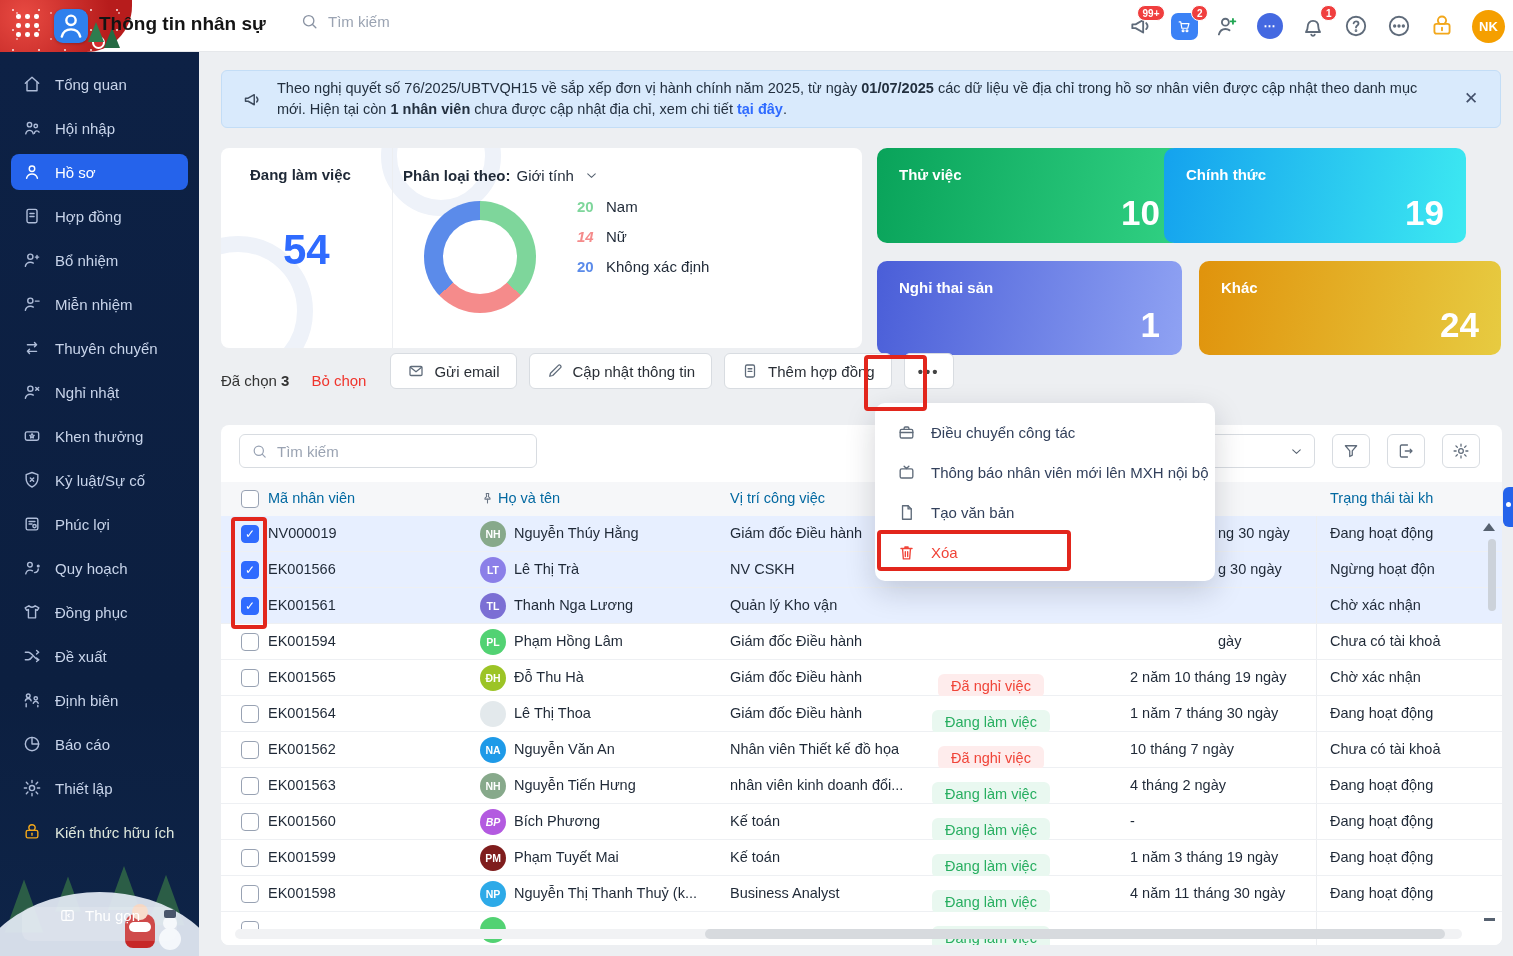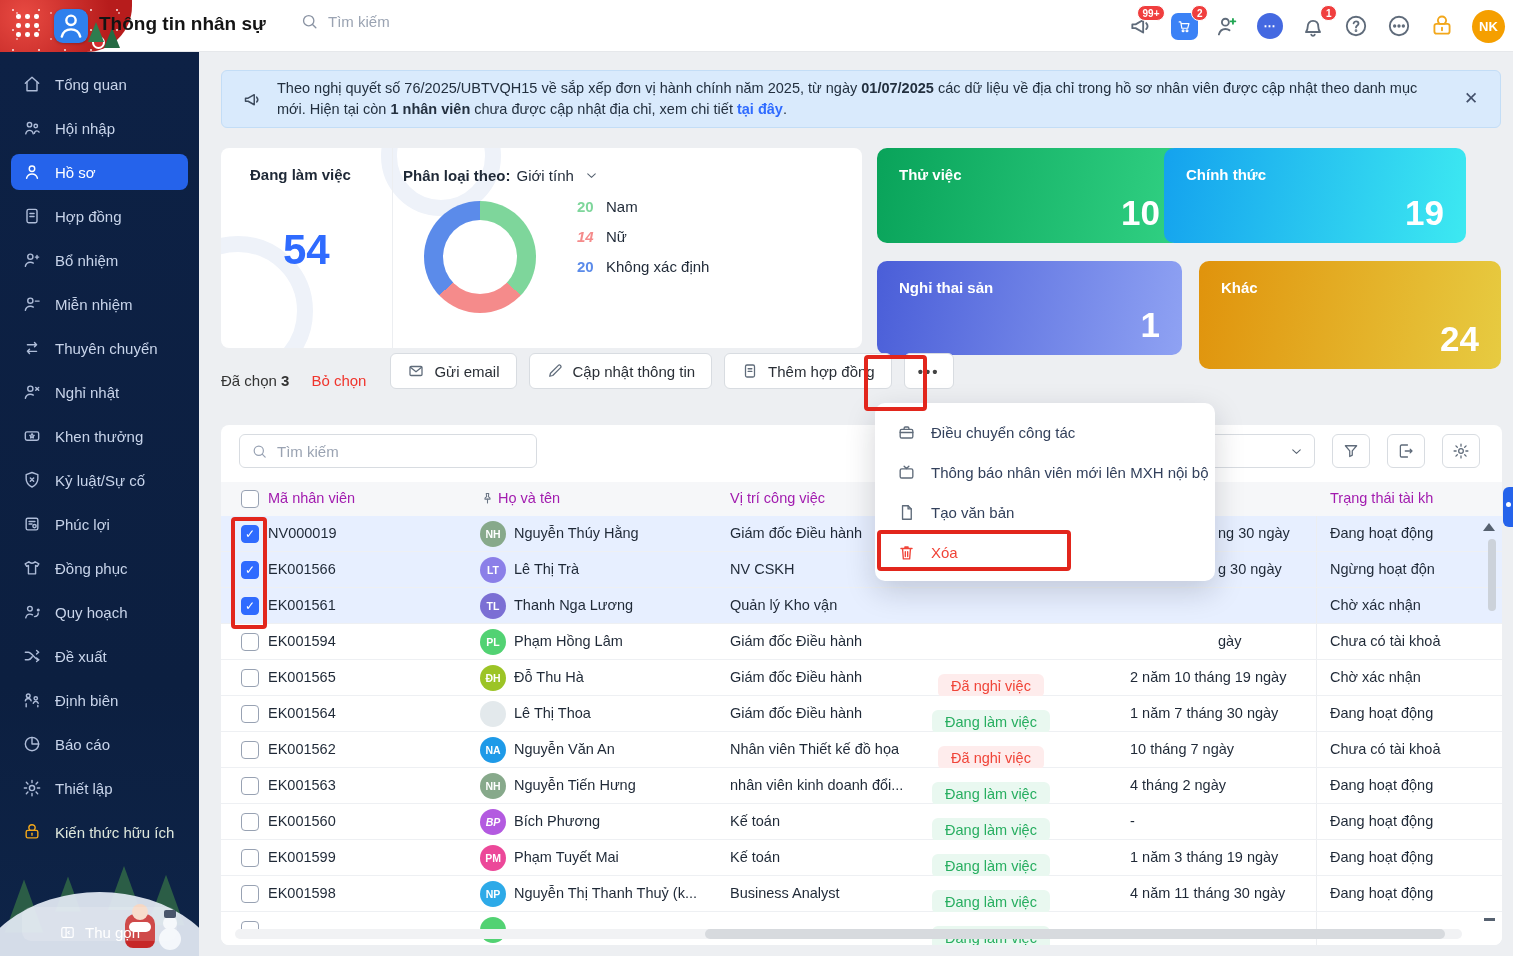--- a/index.html
+++ b/index.html
@@ -44,21 +44,21 @@
 .stree.s1{left:8px;bottom:28px;transform:scale(1.2)}
 .stree.s2{left:52px;bottom:40px;transform:scale(.8)}
 .stree.s3{left:108px;bottom:46px}
 .stree.s4{left:150px;bottom:34px;transform:scale(1.15)}
 .snowman{position:absolute;right:18px;bottom:6px;width:22px;height:22px;border-radius:50%;background:#f4f7fb}
 .snowman::before{content:"";position:absolute;left:4px;top:-12px;width:14px;height:14px;border-radius:50%;background:#f4f7fb}
 .snowman::after{content:"";position:absolute;left:5px;top:-18px;width:12px;height:8px;background:#27364f;border-radius:2px}
 .santa2{position:absolute;right:44px;bottom:8px;width:30px;height:34px;border-radius:10px 10px 8px 8px;background:#c62828}
 .santa2::before{content:"";position:absolute;left:7px;top:-10px;width:16px;height:16px;border-radius:50%;background:#f6d7c3}
 .santa2::after{content:"";position:absolute;left:4px;top:8px;width:22px;height:10px;border-radius:6px;background:#fff}
-.collapse-btn{position:absolute;left:22px;right:22px;bottom:15px;height:34px;border-radius:9px;background:rgba(255,255,255,.16);color:#fff;display:flex;align-items:flex-end;justify-content:center;gap:9px;font-size:15px;cursor:pointer;z-index:4}
+.collapse-btn{position:absolute;left:22px;right:22px;bottom:15px;height:34px;border-radius:9px;background:rgba(255,255,255,.16);color:#fff;display:flex;align-items:flex-start;justify-content:center;gap:9px;font-size:15px;cursor:pointer;z-index:4}
 .collapse-btn .ic{width:17px;height:17px}
 
 .main{position:absolute;left:199px;top:52px;right:0;bottom:0}
 .banner{position:absolute;left:22px;top:18px;width:1280px;height:58px;background:#d9eafc;border:1px solid #c3ddf6;border-radius:6px;display:flex;align-items:center;padding:0 20px;gap:14px}
 .banner .ic{width:21px;height:21px;color:#3e4c5e;flex:0 0 21px}
 .banner-text{font-size:14.5px;line-height:21px;color:#23303f;flex:1}
 .banner-text b{font-weight:bold}
 .banner-text .lnk{color:#2f6bff;font-weight:bold;cursor:pointer}
 .banner-close{width:18px;height:18px;color:#43506a;font-size:17px;line-height:18px;text-align:center;cursor:pointer;flex:0 0 18px}
 
@@ -77,42 +77,42 @@
 .legend{position:absolute;left:356px;top:50px;display:flex;flex-direction:column;gap:13px}
 .legend-row{font-size:15px;color:#1f2937;display:flex;gap:7px}
 .legend-row .lv{font-weight:bold;min-width:22px}
 
 .grad-card{position:absolute;border-radius:10px;color:#fff}
 .grad-card .gl{position:absolute;left:22px;top:18px;font-size:15px;font-weight:bold}
 .grad-card .gv{position:absolute;right:22px;bottom:10px;font-size:35px;font-weight:bold}
 .gc0{left:678px;top:96px;width:305px;height:95px}
 .gc1{left:965px;top:96px;width:302px;height:95px}
 .gc2{left:678px;top:209px;width:305px;height:94px}
-.gc3{left:1000px;top:209px;width:302px;height:108px}
+.gc3{left:1000px;top:209px;width:302px;height:94px}
 
 .actionbar{position:absolute;left:22px;top:313px;height:24px;display:flex;align-items:flex-end}
 .sel-info{font-size:15px;color:#333}
 .sel-info b{font-weight:bold}
 .clear-sel{font-size:15px;color:#f0342c;margin-left:22px;cursor:pointer}
 .abtn{display:flex;align-items:center;gap:9px;height:36px;padding:0 16px;border:1px solid #d8dce1;border-radius:6px;background:#fff;font-size:15px;color:#2a2f36;margin-left:12px;cursor:pointer;white-space:nowrap}
 .abtn .ic{width:18px;height:18px;color:#5f6b7a}
 .abtn.first{margin-left:24px}
 .abtn.more{width:50px;justify-content:center;letter-spacing:2px;font-weight:bold;color:#444;padding:0}
 
 .table-card{position:absolute;left:22px;top:373px;width:1281px;height:520px;background:#fff;border-radius:8px;overflow:hidden}
 .tc-search{position:absolute;left:18px;top:9px;width:298px;height:34px;border:1px solid #d8dce1;border-radius:6px;display:flex;align-items:center;gap:9px;padding:0 11px}
 .tc-search .ic{width:17px;height:17px;color:#98a2b3}
 .tc-search input{border:none;outline:none;font-size:15px;flex:1;background:transparent;font-family:inherit;color:#333}
 .tc-search input::placeholder{color:#9aa3b2}
 .tc-right{position:absolute;right:22px;top:9px;display:flex;gap:17px}
 .view-select{width:106px;height:34px;border:1px solid #d8dce1;border-radius:6px;position:relative;cursor:pointer}
 .view-select .ic{position:absolute;right:10px;top:9px;width:15px;height:15px;color:#55616f}
 .sq-btn{width:38px;height:34px;border:1px solid #d8dce1;border-radius:6px;background:#fff;display:flex;align-items:center;justify-content:center;cursor:pointer;color:#5f6b7a}
 .sq-btn .ic{width:18px;height:18px}
-.thead{position:absolute;left:0;top:57px;width:100%;height:34px;background:#f6f7f9;font-size:14.5px;color:#a21caf}
+.thead{position:absolute;left:0;top:57px;width:100%;height:34px;background:#f6f7f9;font-size:14.5px;color:#0369a1}
 .thead span{position:absolute;top:8px;white-space:nowrap}
 .thead .ic.pin{position:absolute;left:259px;top:9px;width:15px;height:15px;color:#6b7685}
 .tbody{position:absolute;left:0;top:91px;right:0;bottom:0;overflow:hidden}
 .trow{position:relative;height:36px;border-bottom:1px solid #eef0f3;background:#fff}
 .trow.sel{background:#e7efff}
 .trow span{position:absolute;top:9px;font-size:14.5px;color:#1f2937;white-space:nowrap}
 .cb{position:absolute;left:20px;top:9px;width:18px;height:18px;border:1.6px solid #98a2b3;border-radius:4px;background:#fff;cursor:pointer;text-align:center;font-size:12px;line-height:16px;color:#fff}
 .cb.checked{background:#2f6bff;border-color:#2f6bff}
 .thead .cb{top:8px}
 .c-code{left:47px}
@@ -340,35 +340,35 @@
             <rect x="5" y="5" width="14" height="14" rx="2"></rect>
             <path d="M8.5 9h7M8.5 12h3.5"></path>
             <circle cx="15" cy="14.5" r="2"></circle>
           </svg>
         </span>
         <span>Phúc lợi</span>
       </div>
       <div class="sb-item">
         <span class="sb-ic">
           <svg viewBox="0 0 24 24" fill="none" stroke="currentColor" stroke-width="1.7" stroke-linecap="round" stroke-linejoin="round" style="width:100%;height:100%">
-            <path d="M8.2 4.5L3.8 7l1.9 3 2-1v10h8.6V9l2 1 1.9-3-4.4-2.5c-.9 1.1-2.1 1.7-3.8 1.7s-2.9-.6-3.8-1.7z"></path>
-          </svg>
-        </span>
-        <span>Đồng phục</span>
-      </div>
-      <div class="sb-item">
-        <span class="sb-ic">
-          <svg viewBox="0 0 24 24" fill="none" stroke="currentColor" stroke-width="1.7" stroke-linecap="round" stroke-linejoin="round" style="width:100%;height:100%">
             <circle cx="9.5" cy="8" r="2.8"></circle>
             <path d="M4.5 19c.7-3 2.6-4.5 5-4.5 1.2 0 2.3.3 3.1.9"></path>
             <path d="M15 17.5c3 0 4.5-1.5 4.5-4.5"></path>
             <circle cx="19.5" cy="9.5" r="1"></circle>
           </svg>
         </span>
         <span>Quy hoạch</span>
+      </div>
+      <div class="sb-item">
+        <span class="sb-ic">
+          <svg viewBox="0 0 24 24" fill="none" stroke="currentColor" stroke-width="1.7" stroke-linecap="round" stroke-linejoin="round" style="width:100%;height:100%">
+            <path d="M8.2 4.5L3.8 7l1.9 3 2-1v10h8.6V9l2 1 1.9-3-4.4-2.5c-.9 1.1-2.1 1.7-3.8 1.7s-2.9-.6-3.8-1.7z"></path>
+          </svg>
+        </span>
+        <span>Đồng phục</span>
       </div>
       <div class="sb-item">
         <span class="sb-ic">
           <svg viewBox="0 0 24 24" fill="none" stroke="currentColor" stroke-width="1.7" stroke-linecap="round" stroke-linejoin="round" style="width:100%;height:100%">
             <path d="M4 7.5h3.5c4.5 0 8 9 12.5 9"></path>
             <path d="M4 16.5h3.5c2 0 3.6-1.7 4.8-3.6"></path>
             <path d="M17.5 5.3L20 7.5 17.5 9.7M17.5 14.3L20 16.5l-2.5 2.2"></path>
           </svg>
         </span>
         <span>Đề xuất</span>
@@ -687,21 +687,21 @@
           <div class="c-badge">
             <span class="badge work">Đang làm việc</span>
           </div>
           <span class="c-dur">-</span>
           <span class="c-acc">Đang hoạt động</span>
           <div class="col-line"></div>
         </div>
         <div class="trow">
           <div class="cb"></div>
           <span class="c-code">EK001599</span>
-          <div class="av" style="background: #ec4899;">PM</div>
+          <div class="av" style="background: #7f1d1d;">PM</div>
           <span class="c-name">Phạm Tuyết Mai</span>
           <span class="c-pos">Kế toán</span>
           <div class="c-badge">
             <span class="badge work">Đang làm việc</span>
           </div>
           <span class="c-dur">1 năm 3 tháng 19 ngày</span>
           <span class="c-acc">Đang hoạt động</span>
           <div class="col-line"></div>
         </div>
         <div class="trow">

